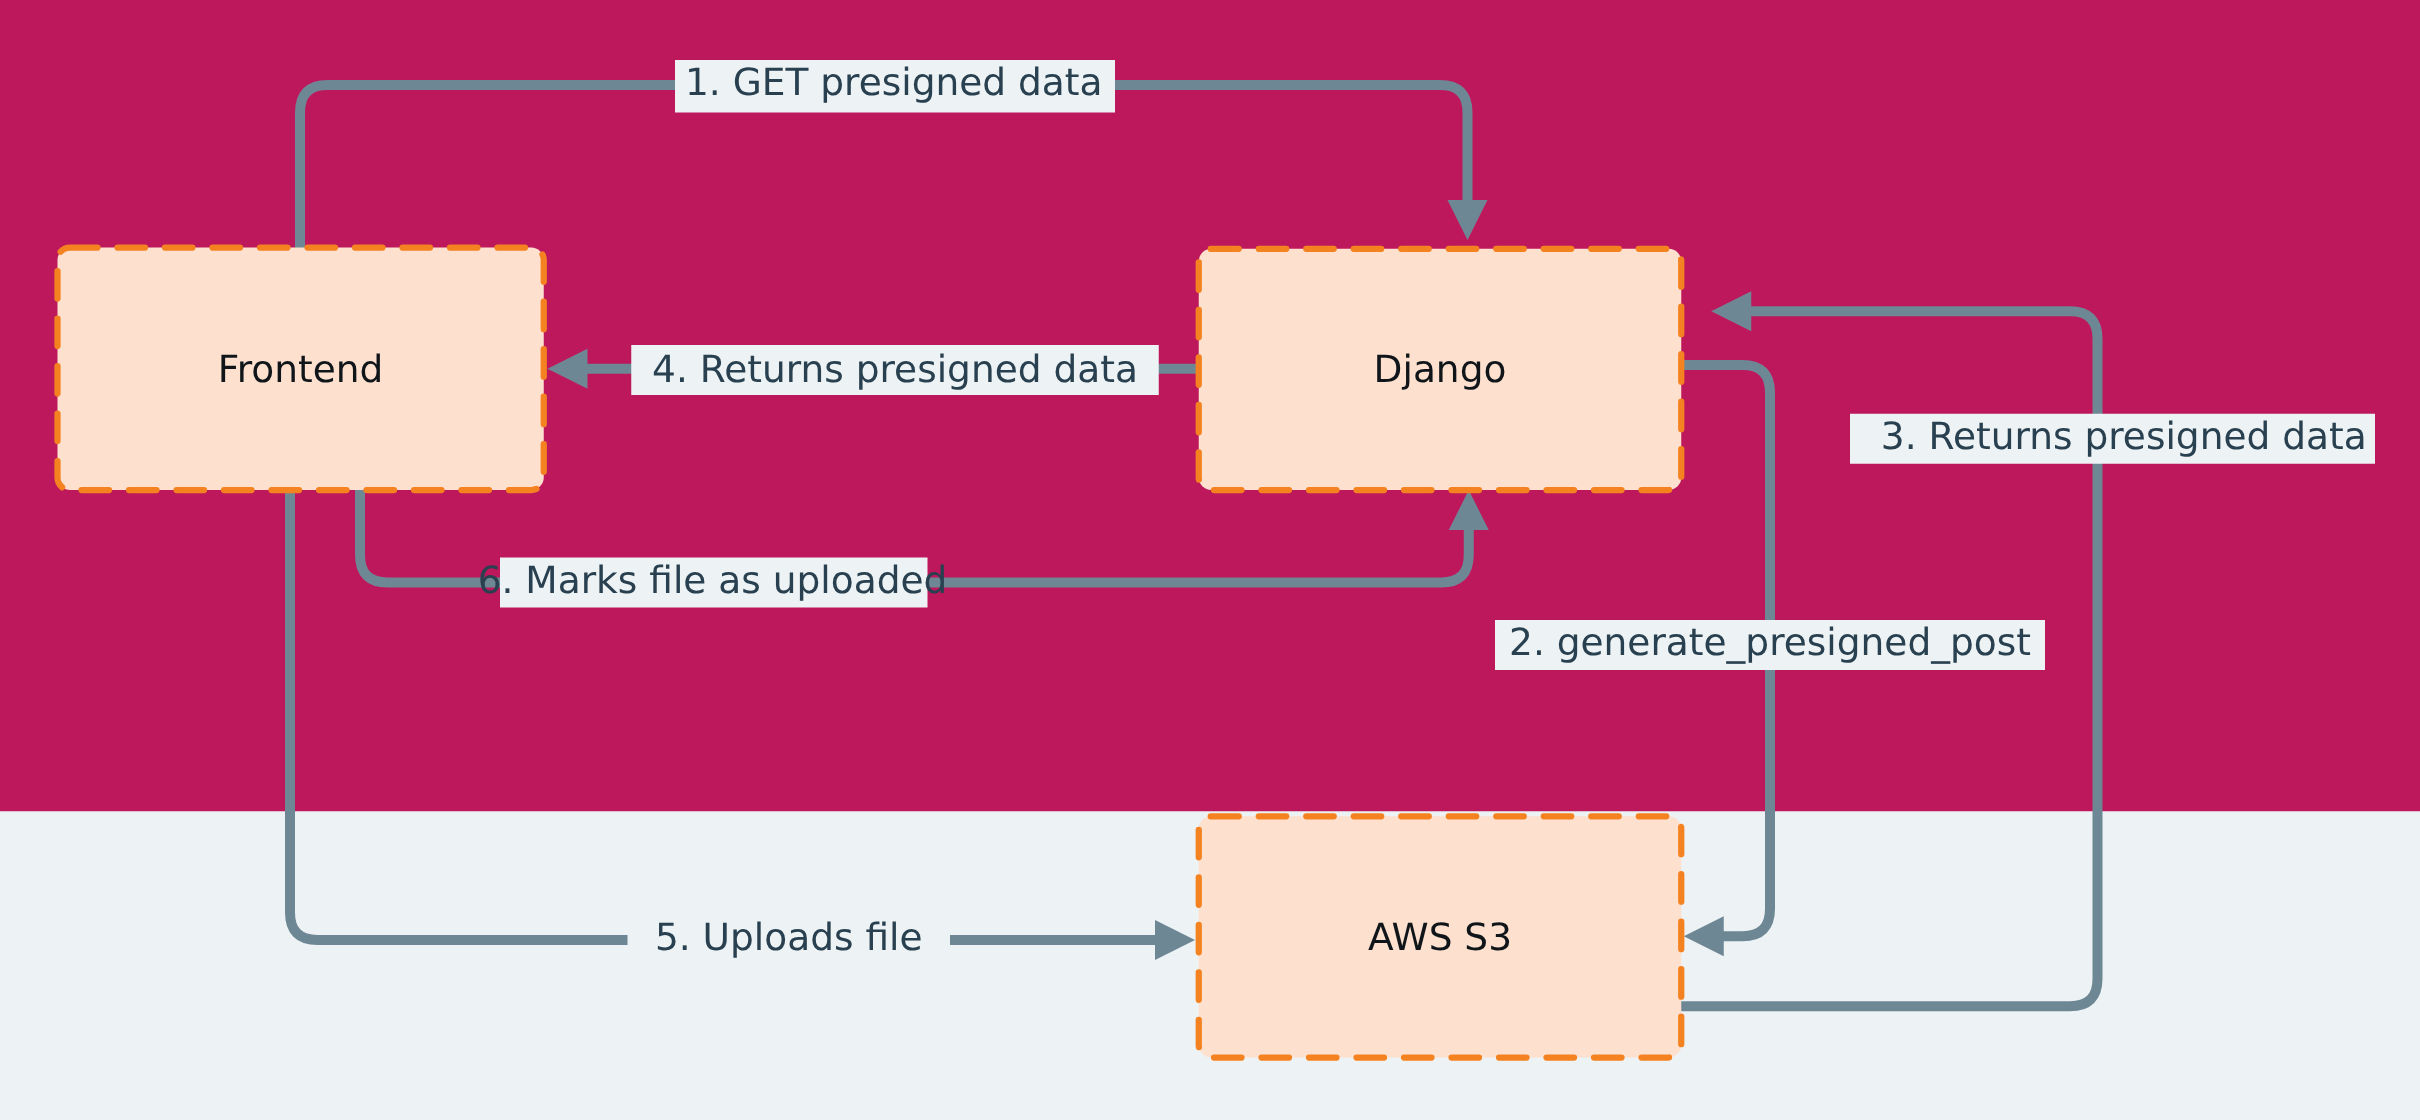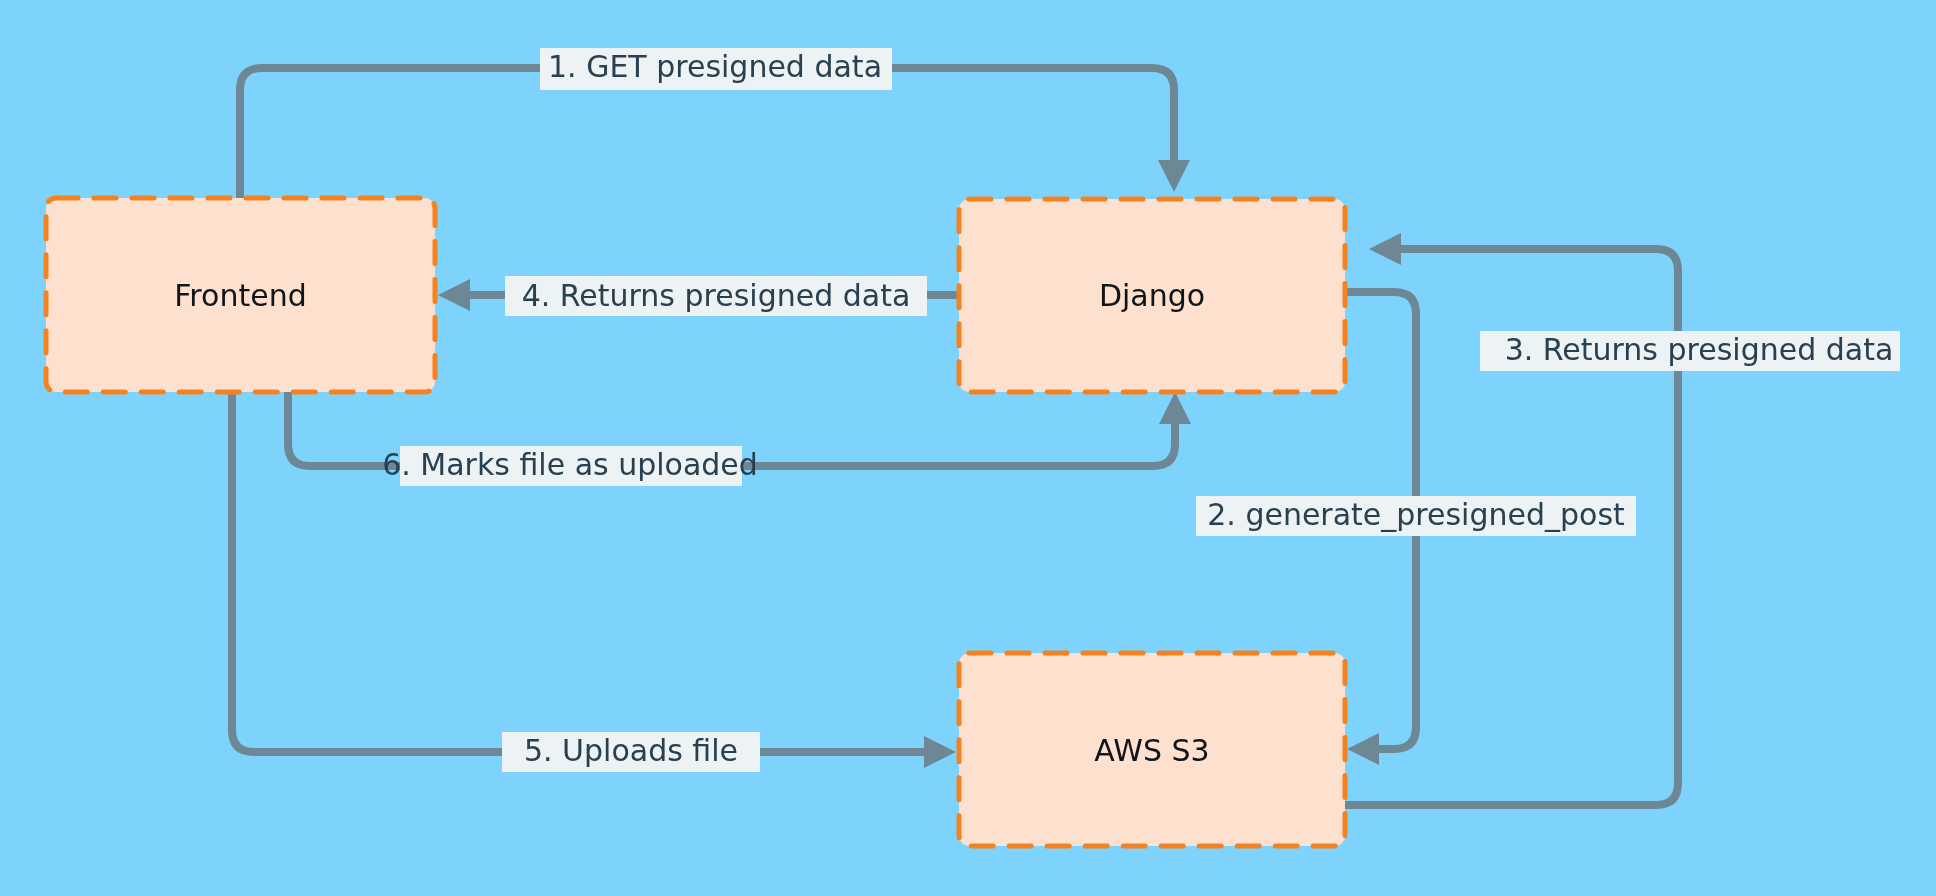--- a/index.html
+++ b/index.html
@@ -9,22 +9,22 @@
   }
   body {
     width: 1936px;
     height: 896px;
     overflow: hidden;
     font-family: "DejaVu Sans", sans-serif;
   }
   #diagram-root {
     position: relative;
     width: 1936px;
-    height: 896px;
-    background: #7dd3fc;
+    height: 649px;
+    background: #be185d;
   }
   svg.diagram-canvas {
     position: absolute;
     inset: 0;
     width: 1936px;
     height: 896px;
     display: block;
   }
   .node-rect {
     fill: #fde0ce;

